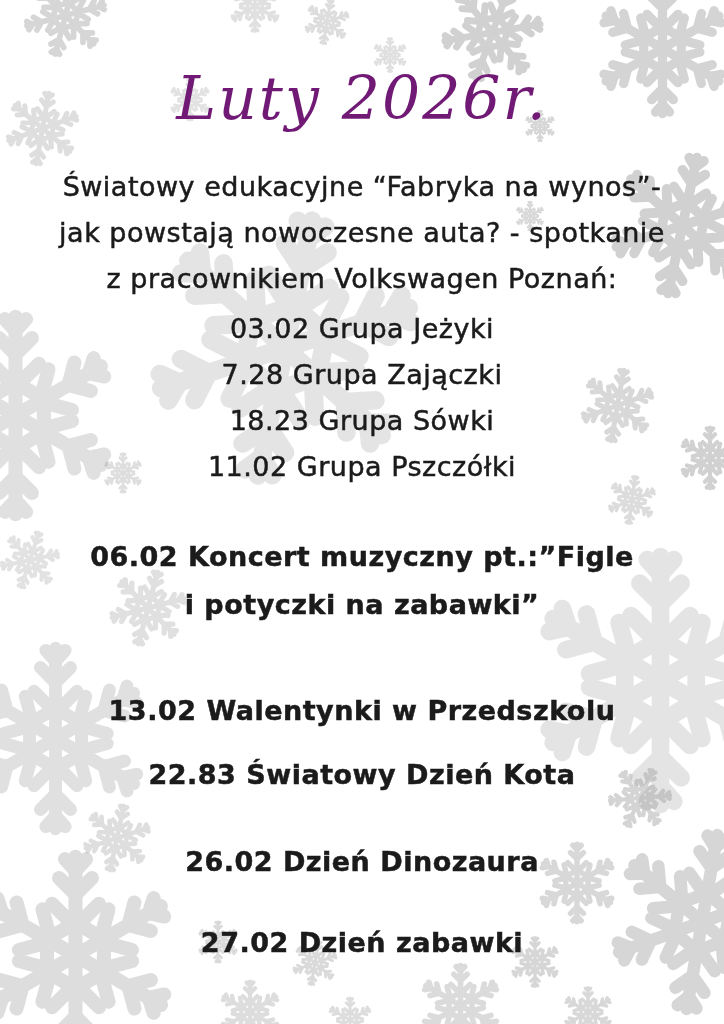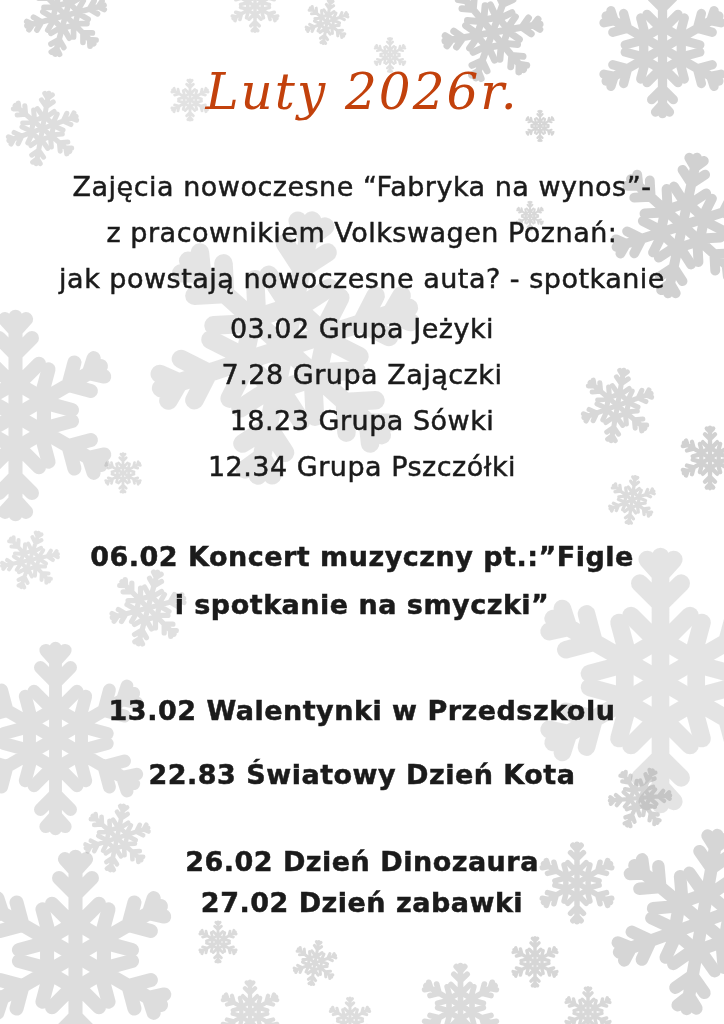--- a/index.html
+++ b/index.html
@@ -23,24 +23,24 @@
     pointer-events: none;
   }
   .title {
     position: absolute;
     top: 62px;
     left: 0;
     right: 0;
     text-align: center;
     font-family: "DejaVu Serif", "Liberation Serif", serif;
     font-style: italic;
-    font-size: 50px;
+    font-size: 60px;
     line-height: 1.2;
     letter-spacing: 2px;
-    color: #c2410c;
+    color: #701a75;
     z-index: 2;
   }
   .tblock {
     position: absolute;
     left: 0;
     right: 0;
     text-align: center;
     z-index: 2;
   }
   .tblock .line {
@@ -53,21 +53,21 @@
     -webkit-text-stroke: 0.5px #1b1b1b;
     white-space: nowrap;
   }
   .intro  { top: 163px; }
   .groups { top: 305px; }
   .ev .line { height: 48px; font-weight: bold; }
   .ev0 { top: 532px; }
   .ev1 { top: 686px; }
   .ev2 { top: 750px; }
   .ev3 { top: 837px; text-align: right; }
-  .ev4 { top: 878px; }
+  .ev4 { top: 918px; }
   .defs-holder { position: absolute; width: 0; height: 0; overflow: hidden; }
 </style>
 </head>
 <body>
 
 <div class="poster">
 
   <svg class="defs-holder" aria-hidden="true">
     <defs>
       <path id="flake-arm" d="M0 2 L0 -42 M0 -12 L-10 -22 M0 -12 L10 -22 M0 -26 L-7 -33 M0 -26 L7 -33 M0 -36 L-4.5 -41 M0 -36 L4.5 -41"></path>
@@ -181,35 +181,35 @@
         <use href="#flake-shape"></use>
       </svg>
       <svg viewBox="-50 -50 100 100" class="flake" style="left: 559px; top: 983px; width: 58px; height: 58px; opacity: 0.38; transform: rotate(0deg); color: rgb(155, 155, 155);">
         <use href="#flake-shape"></use>
       </svg>
     </div>
 
   <div class="title">Luty 2026r.</div>
 
   <div class="tblock intro" id="intro-block">
-      <div class="line">Zajęcia nowoczesne “Fabryka na wynos”-</div>
+      <div class="line">Światowy edukacyjne “Fabryka na wynos”-</div>
+      <div class="line">jak powstają nowoczesne auta? - spotkanie</div>
       <div class="line">z pracownikiem Volkswagen Poznań:</div>
-      <div class="line">jak powstają nowoczesne auta? - spotkanie</div>
     </div>
 
   <div class="tblock groups" id="groups-block">
       <div class="line">03.02 Grupa Jeżyki</div>
       <div class="line">7.28 Grupa Zajączki</div>
       <div class="line">18.23 Grupa Sówki</div>
-      <div class="line">12.34 Grupa Pszczółki</div>
+      <div class="line">11.02 Grupa Pszczółki</div>
     </div>
 
   <div class="tblock ev ev0" id="ev0">
       <div class="line">06.02 Koncert muzyczny pt.:”Figle</div>
-      <div class="line">i spotkanie na smyczki”</div>
+      <div class="line">i potyczki na zabawki”</div>
     </div>
   <div class="tblock ev ev1" id="ev1">
       <div class="line">13.02 Walentynki w Przedszkolu</div>
     </div>
   <div class="tblock ev ev2" id="ev2">
       <div class="line">22.83 Światowy Dzień Kota</div>
     </div>
   <div class="tblock ev ev3" id="ev3">
       <div class="line">26.02 Dzień Dinozaura</div>
     </div>

